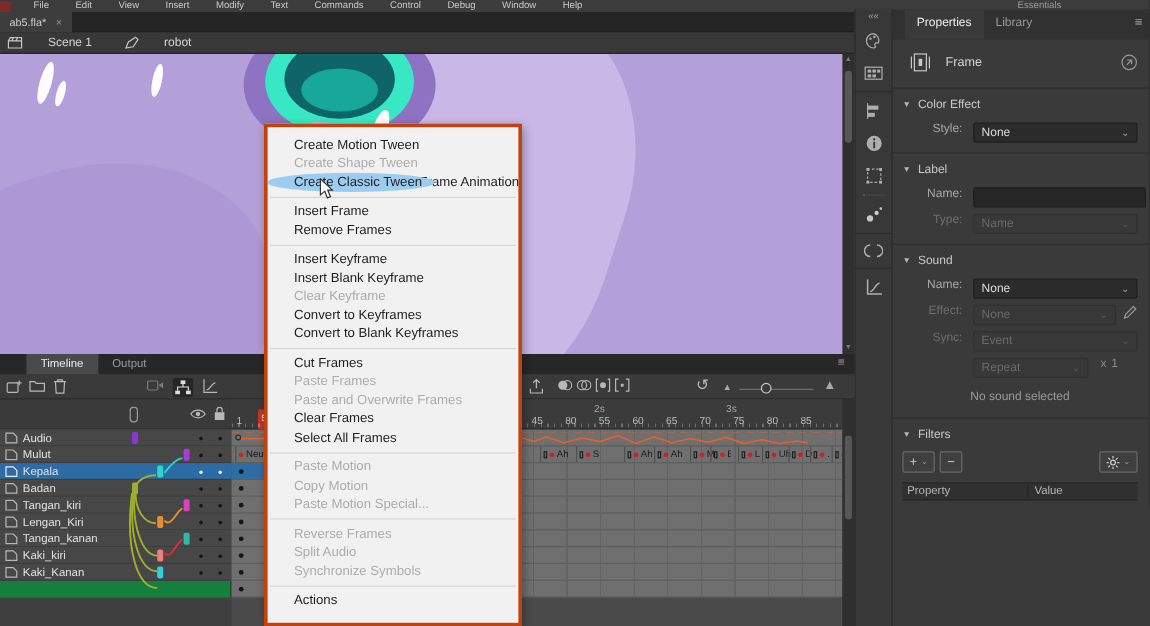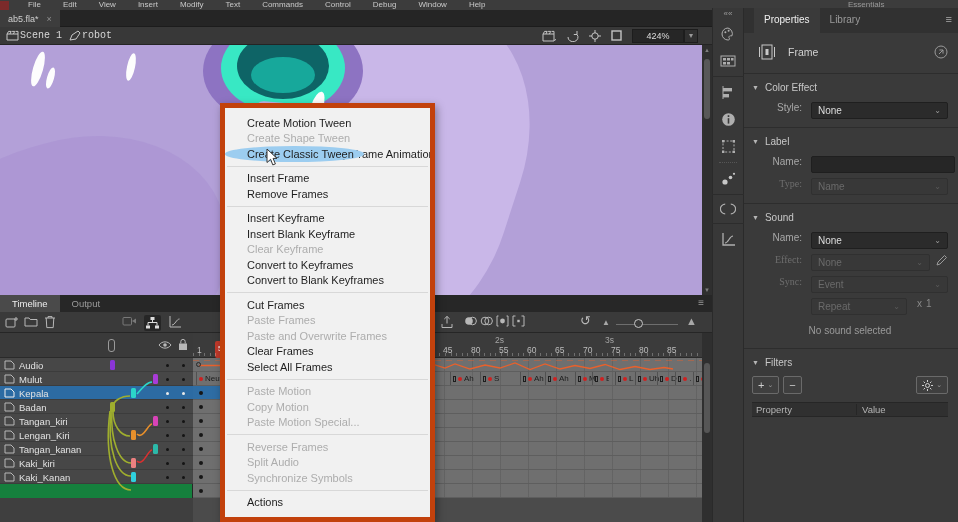--- a/index.html
+++ b/index.html
@@ -17,21 +17,21 @@
 
   
   .tabbar { position:absolute; left:0; top:10px; width:712px; height:17px; background:#252525; border-bottom:1px solid #1c1c1c; }
   .doctab { position:absolute; left:0; top:0; height:17px; background:#3d3d3d; color:#cfcfcf; font-size:9px;
             display:flex; align-items:center; padding:0 8px; gap:8px; }
   .doctab .x { color:#8f8f8f; font-size:9px; }
 
   
   .editbar { position:absolute; left:0; top:27px; width:712px; height:18px; background:#383838;
              border-bottom:1px solid #242424; display:flex; align-items:center; font-size:10px; color:#d6d6d6; }
-  .editbar .crumb { display:flex; align-items:center; gap:1px; margin-left:6px;font-family:Liberation Mono, monospace; }
+  .editbar .crumb { display:flex; align-items:center; gap:21px; margin-left:6px; }
   .eb-right { margin-left:auto; display:flex; align-items:center; gap:10px; margin-right:14px; }
   .zoombox { background:#262626; border:1px solid #1d1d1d; color:#ddd; font-size:9px; width:52px; height:14px;
              display:flex; align-items:center; justify-content:center; }
   .zcaret { color:#999; font-size:8px; background:#303030; border:1px solid #1d1d1d; height:14px; width:14px;
             display:flex; align-items:center; justify-content:center; }
 
   
   .stage { position:absolute; left:0; top:45px; width:712px; height:250px; background:#b3a0d8; overflow:hidden; }
   .shape { position:absolute; }
   .s-blob-right   { left:268px; top:-46px; width:250px; height:340px; background:#c9b7e8; border-radius:42%; transform:rotate(18deg); }
@@ -67,21 +67,21 @@
   .ptab.active { background:#3a3a3a; color:#f0f0f0; }
   .pmenu { margin-left:auto; margin-right:6px; color:#aaa; font-size:11px; padding-top:5px; }
   .phead { display:flex; align-items:center; gap:12px; padding:10px 10px 12px 14px; }
   .phead .ptitle { font-size:10.5px; color:#d2d2d2; }
   .phead .popout { margin-left:auto; }
   .sec { border-top:1px solid #2d2d2d; padding:3px 10px 8px 8px; }
   .sec-t { display:flex; align-items:center; gap:6px; height:20px; color:#c8c8c8; }
   .tri { font-size:7px; color:#b5b5b5; }
   .prow { display:flex; align-items:flex-start; margin-top:5px; }
   .plab { width:50px; text-align:right; margin-right:9px; color:#a8a8a8; flex:none; }
-  .plab.dis { color:#6e6e6e;font-family:Liberation Serif, serif; }
+  .plab.dis { color:#6e6e6e; }
   .dd { flex:1; height:17px; background:#2b2b2b; border:1px solid #1f1f1f; border-radius:2px;
         display:flex; align-items:center; padding:0 6px; color:#ddd; }
   .dd .caret { margin-left:auto; color:#9a9a9a; font-size:8px; }
   .dd.dis { background:#383838; border-color:#303030; color:#6a6a6a; }
   .dd.dis .caret { color:#5a5a5a; }
   .tx { flex:1; height:17px; background:#262626; border:1px solid #1f1f1f; border-radius:2px; color:#ddd;
         font-size:10px; padding:0 5px; font-family:"Liberation Sans",sans-serif; }
   .sound-x { color:#8a8a8a; margin:0 4px 0 10px; } .sound-n { color:#8a8a8a; }
   .nosound { text-align:center; color:#9a9a9a; margin:10px 0 4px 0; }
   .fbtns { display:flex; align-items:center; gap:4px; margin-top:4px; }
@@ -89,21 +89,21 @@
           display:inline-flex; align-items:center; gap:3px; font-size:11px; background:#3f3f3f; }
   .fbtn .caret { font-size:7px; color:#9a9a9a; }
   .fgear { margin-left:auto; }
   .ftable { display:flex; height:15px; margin-top:8px; background:#303030; border-top:1px solid #262626;
             border-bottom:1px solid #262626; color:#b5b5b5; font-size:9.5px; align-items:center; }
   .ftable .c1 { flex:1; padding-left:4px; }
   .ftable .c2 { width:92px; border-left:1px solid #262626; padding-left:5px; }
 
   
   .timeline { position:absolute; left:0; top:295px; width:712px; height:227px; background:#3a3a3a; }
-  .tl-tabs { position:absolute; left:0; top:0; width:712px; height:17px; background:#272727; display:flex; font-size:9.5px; }
+  .tl-tabs { position:absolute; left:0; top:0; width:712px; height:17px; background:#272727; display:flex; font-size:9.5px;padding-left:22px; }
   .tl-tab { padding:3px 12px; color:#9a9a9a; }
   .tl-tab.active { background:#4a4a4a; color:#eee; }
   .tl-tabmenu { margin-left:auto; color:#999; padding:2px 8px; font-size:10px; }
   .tl-toolbar { position:absolute; left:0; top:17px; width:712px; height:21px; background:#3a3a3a; border-bottom:1px solid #262626; }
   .tbi { position:absolute; top:3px; }
   .tbi.active { background:#262626; border-radius:2px; padding:1px; }
   .zoom-track { position:absolute; left:616px; top:12px; width:62px; height:1px; background:#6e6e6e; }
   .zoom-knob  { position:absolute; left:634px; top:7px; width:9px; height:9px; border:1px solid #c7c7c7; border-radius:50%; background:#3a3a3a; }
 
   .tl-head { position:absolute; left:0; top:38px; width:193px; height:25px; background:#3a3a3a; border-bottom:1px solid #2a2a2a; }
@@ -142,21 +142,21 @@
   .mk span { font-size:8px; color:#1c1c1c; white-space:nowrap; }
   .m-neutr{left:3px;width:24px} .m0{left:257px}.m1{left:287px}.m2{left:327px}.m3{left:352px}.m4{left:382px}
   .m5{left:399px;width:17px}.m6{left:422px}.m7{left:442px}.m8{left:464px}.m9{left:482px;width:16px}.m10{left:500px;width:9px}
   .fr-fill { position:absolute; left:0; top:165px; width:509px; height:24px; background:#4b4b4b; }
   .tl-fill-left { position:absolute; left:0; top:203px; width:193px; height:24px; background:#3f3f3f; }
   .tl-sb { position:absolute; left:702px; top:38px; width:10px; height:189px; background:#2f2f2f; }
   .tl-sb .thumb { position:absolute; left:2px; top:30px; width:6px; height:70px; background:#565656; border-radius:3px; }
 
   
   .ctxmenu { position:absolute; left:220px; top:103px; width:215px; height:419px; background:#f1f1f1;
-             border:5px solid #c2410c; box-shadow:2px 3px 8px rgba(0,0,0,.35); padding-top:7px; overflow:hidden;
+             border:3px solid #c2410c; box-shadow:2px 3px 8px rgba(0,0,0,.35); padding-top:7px; overflow:hidden;
              font-size:11px; color:#1e1e1e; }
   .cmi { height:15.5px; display:flex; align-items:center; padding:0 10px 0 22px; white-space:nowrap; }
   .cmi.dis { color:#adadad; }
   .cmi.hl { background:#9ccdf0; }
   .cmi .sub { margin-left:auto; color:#555; font-size:11px; }
   .cmsep { height:1px; background:#d8d8d8; margin:4px 2px; }
 
   .cursor { position:absolute; left:266px; top:148px; }
 </style>
 </head>
@@ -190,41 +190,20 @@
   <div class="editbar">
     <div class="crumb">
       <svg width="13" height="11" viewBox="0 0 13 11">
           <path d="M1 4h11v6H1zM1 4l1.6-2.6h2.6L3.9 4m2.2-2.6h2.6L7.4 4m2.2-2.6H12V4" fill="none" stroke="#c8c8c8" stroke-width="1"></path>
         </svg>
       <span>Scene 1</span>
       <svg width="12" height="11" viewBox="0 0 12 11" style="margin-left:6px">
           <path d="M1 10l2-5 6-4 2 2-4 6-6 1z" fill="none" stroke="#c8c8c8" stroke-width="1"></path>
         </svg>
       <span>robot</span>
-    </div>
-    <div class="eb-right">
-      <svg width="14" height="12" viewBox="0 0 14 12">
-          <path d="M1 4h11v7H1zM1 4l1.6-2.6h2.6L3.9 4m2.2-2.6h2.6L7.4 4m2.2-2.6H12V4" fill="none" stroke="#c4c4c4"></path>
-          <path d="M12.2 10.5l2-1.2" stroke="#c4c4c4"></path>
-        </svg>
-      <svg width="13" height="12" viewBox="0 0 13 12">
-          <path d="M2 7a5 4.5 0 109-2.5" fill="none" stroke="#c4c4c4"></path>
-          <path d="M11 1v3.5H7.8" fill="none" stroke="#c4c4c4"></path>
-        </svg>
-      <svg width="12" height="12" viewBox="0 0 12 12">
-          <circle cx="6" cy="6" r="3.2" fill="none" stroke="#c4c4c4"></circle>
-          <path d="M6 0v3M6 9v3M0 6h3M9 6h3" stroke="#c4c4c4"></path>
-        </svg>
-      <svg width="11" height="11" viewBox="0 0 11 11">
-          <rect x="1" y="1" width="9" height="9" fill="none" stroke="#c4c4c4" stroke-width="1.4"></rect>
-        </svg>
-      <div style="display:flex">
-        <div class="zoombox">424%</div>
-        <div class="zcaret">▾</div>
-      </div>
     </div>
   </div>
 
   <div class="stage">
     <div class="shape s-shadow-left"></div>
     <div class="shape s-blob-right"></div>
     <div class="shape s-strip"></div>
     <div class="shape s-head-back"></div>
     <div class="shape s-ring-outer"></div>
     <div class="shape s-ring-mid"></div>

